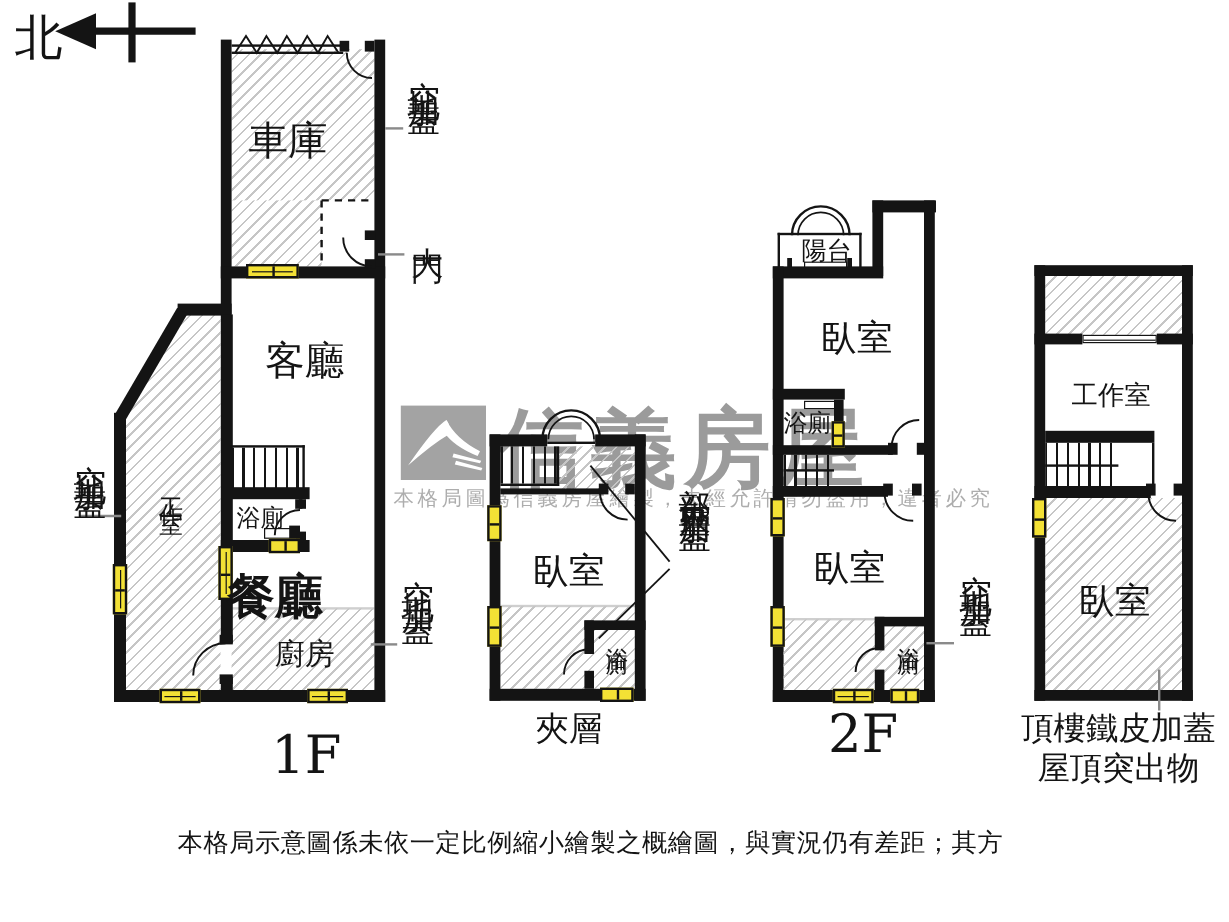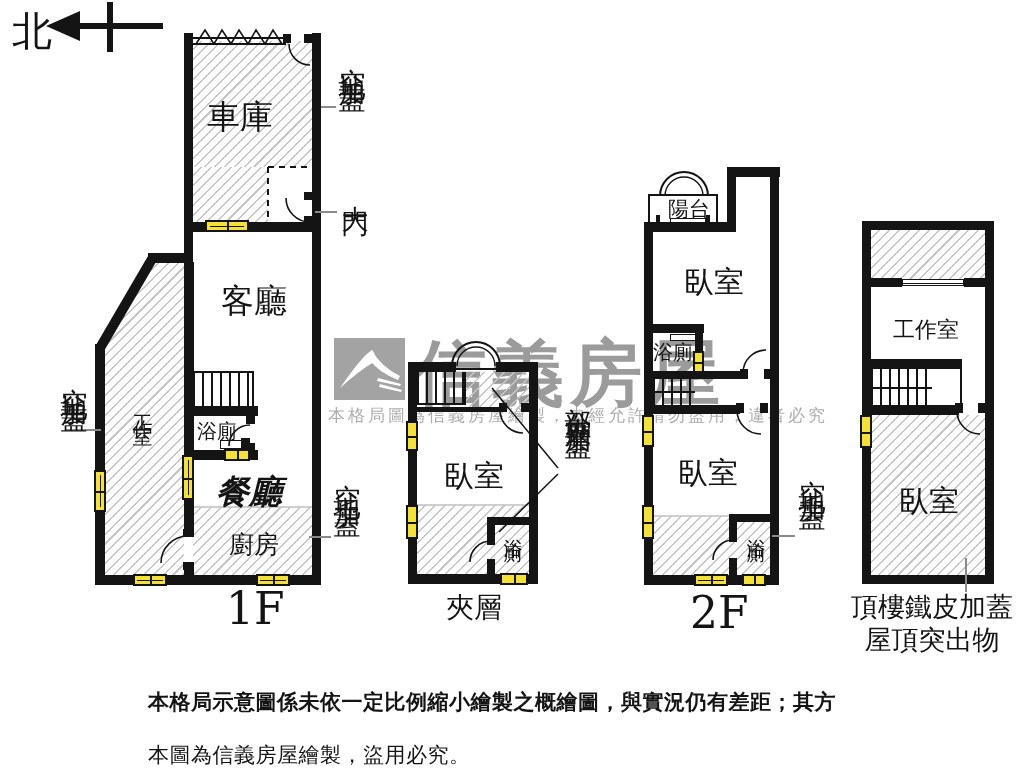--- a/index.html
+++ b/index.html
@@ -247,25 +247,25 @@
       <line x1="966" y1="558" x2="966" y2="592"></line>
     </g>
   </svg>
 
   <div id="text-layer">
 
     <div class="lbl" style="left:12px;top:4px;font-size:40px;">北</div>
 
     <div class="lbl" style="left:207px;top:95px;font-size:33px;">車庫</div>
     <div class="lbl" style="left:221px;top:279px;font-size:33px;">客廳</div>
-    <div class="lbl" style="left:216px;top:470px;font-size:33px;font-weight:bold;font-style:italic;">餐廳</div>
+    <div class="lbl" style="left:189px;top:470px;font-size:40px;font-weight:bold;">餐廳</div>
     <div class="lbl" style="left:229px;top:528px;font-size:25px;">廚房</div>
     <div class="lbl" style="left:197px;top:418px;font-size:20px;">浴廁</div>
     <div class="lbl vtext" style="left:130px;top:399px;font-size:20px;letter-spacing:5px;">工作室</div>
-    <div class="lbl floorlabel" style="left:226px;top:583px;font-size:44px;text-align:center;">1F</div>
+    <div class="lbl floorlabel" style="left:226px;top:604px;font-size:44px;text-align:center;">1F</div>
 
     <div class="lbl vtext" style="left:334px;top:46px;font-size:27px;letter-spacing:6px;">空地加蓋</div>
     <div class="lbl vtext" style="left:337px;top:184px;font-size:27px;letter-spacing:6px;">大門</div>
     <div class="lbl vtext" style="left:56px;top:366px;font-size:27px;letter-spacing:6px;">空地加蓋</div>
     <div class="lbl vtext" style="left:329px;top:462px;font-size:27px;letter-spacing:9px;">空地加蓋</div>
 
     <div class="lbl" style="left:444px;top:456px;font-size:30px;">臥室</div>
     <div class="lbl vtext" style="left:501px;top:524px;font-size:19px;letter-spacing:3px;">浴廁</div>
     <div class="lbl" style="left:446px;top:589px;font-size:28px;">夾層</div>
     <div class="lbl vtext" style="left:560px;top:386px;font-size:27px;letter-spacing:5px;">部分夾層加蓋</div>
@@ -276,17 +276,16 @@
     <div class="lbl" style="left:678px;top:453px;font-size:30px;">臥室</div>
     <div class="lbl vtext" style="left:744px;top:524px;font-size:19px;letter-spacing:3px;">浴廁</div>
     <div class="lbl floorlabel" style="left:690px;top:587px;font-size:44px;">2F</div>
     <div class="lbl vtext" style="left:794px;top:458px;font-size:27px;letter-spacing:8px;">空地加蓋</div>
 
     <div class="lbl" style="left:893px;top:315px;font-size:22px;">工作室</div>
     <div class="lbl" style="left:899px;top:481px;font-size:30px;">臥室</div>
     <div class="lbl" style="left:832px;top:589px;width:200px;text-align:center;font-size:27px;">頂樓鐵皮加蓋</div>
     <div class="lbl" style="left:832px;top:622px;width:200px;text-align:center;font-size:27px;">屋頂突出物</div>
 
-    <div class="disc" style="left:148px;top:688px;font-weight:bold;">本格局示意圖係未依一定比例縮小繪製之概繪圖，與實況仍有差距；其方</div>
-    <div class="disc" style="left:148px;top:741px;">本圖為信義房屋繪製，盜用必究。</div>
+    <div class="disc" style="left:148px;top:688px;">本格局示意圖係未依一定比例縮小繪製之概繪圖，與實況仍有差距；其方</div>
   </div>
 
 </div>
 
 </body></html>

